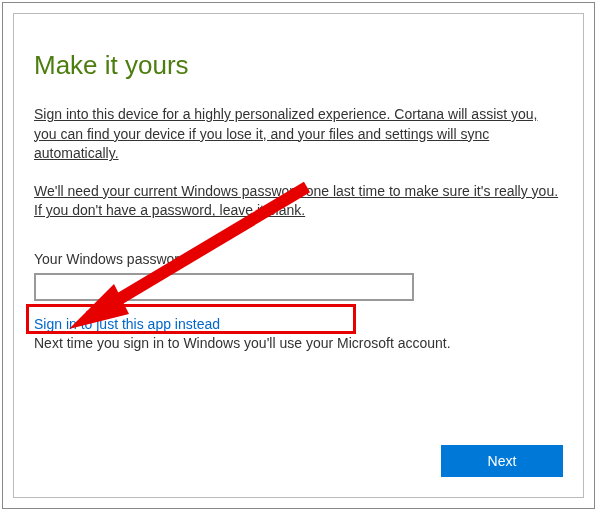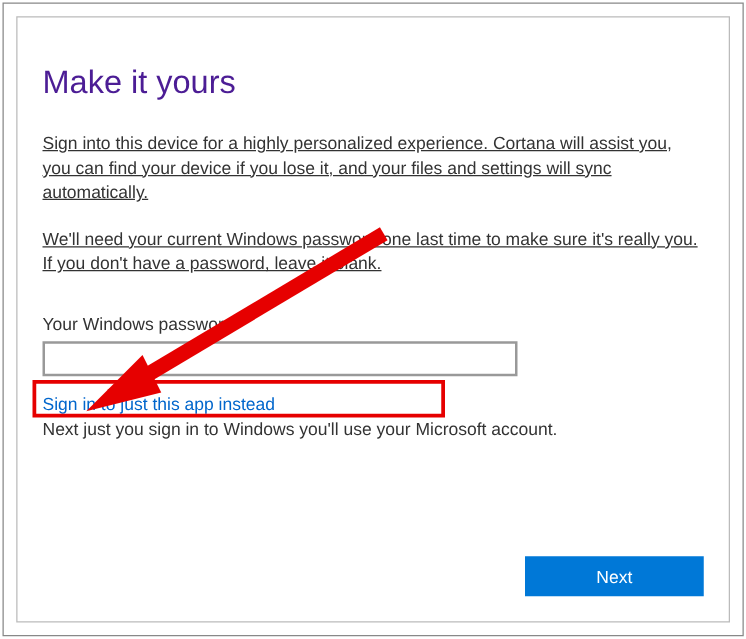--- a/index.html
+++ b/index.html
@@ -28,21 +28,21 @@
       left: 13px;
       right: 13px;
       bottom: 13px;
       border: 1px solid #bbb;
       background: #fff;
       padding: 36px 20px 20px 20px;
     }
     .title {
       font-size: 26px;
       font-weight: 400;
-      color: #4c1d95;
+      color: #4d7c0f;
       margin-bottom: 24px;
     }
     .paragraph {
       font-size: 14px;
       color: #333;
       line-height: 1.4;
       margin-bottom: 18px;
       text-decoration: underline;
     }
     .field-label {
@@ -71,21 +71,21 @@
     }
     .info-text {
       font-size: 14px;
       color: #333;
       margin-top: 2px;
     }
     .next-button {
       position: absolute;
       bottom: 20px;
       right: 20px;
-      width: 143px;
+      width: 122px;
       height: 32px;
       background: #0078d7;
       color: #fff;
       border: none;
       font-size: 14px;
       cursor: pointer;
       font-family: inherit;
     }
     
     .annotation-box {
@@ -110,21 +110,21 @@
   <p class="paragraph">Sign into this device for a highly personalized experience. Cortana will assist you, you can find your device if you lose it, and your files and settings will sync automatically.</p>
 
   <p class="paragraph">We'll need your current Windows password one last time to make sure it's really you. If you don't have a password, leave it blank.</p>
 
   <div class="field-label">Your Windows password</div>
 
   <input type="password" class="password-input" value="" style="">
 
   <div class="link-container">
     <a class="link">Sign in to just this app instead</a>
-    <div class="info-text">Next just you sign in to Windows you'll use your Microsoft account.</div>
+    <div class="info-text">Next time you sign in to Windows you'll use your Microsoft account.</div>
   </div>
 
   <button class="next-button">Next</button>
 
   
   <div class="annotation-box" style="left: 12px; top: 290px; width: 330px; height: 30px;"></div>
 
   
   <svg class="annotation-arrow" style="left: 45px; top: 165px; width: 260px; height: 160px;" viewBox="0 0 260 160">
     <defs>

